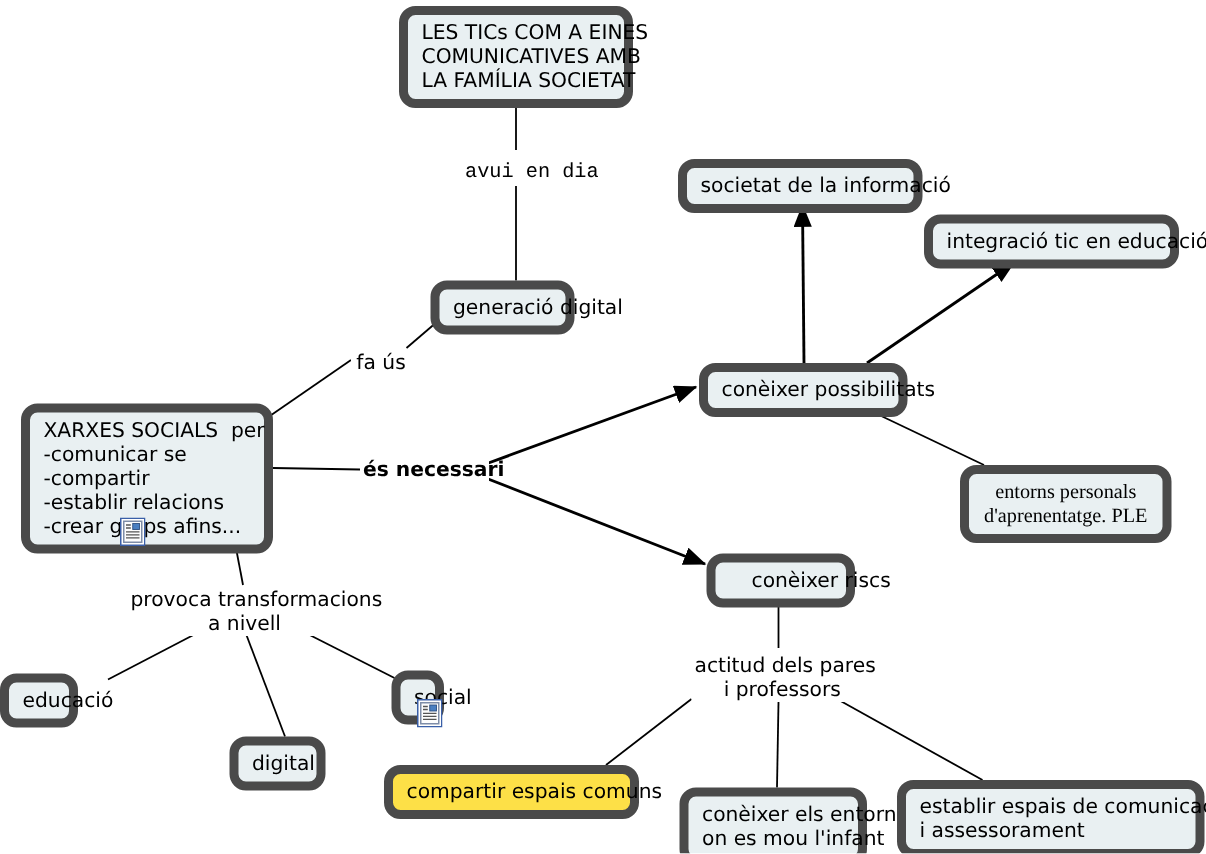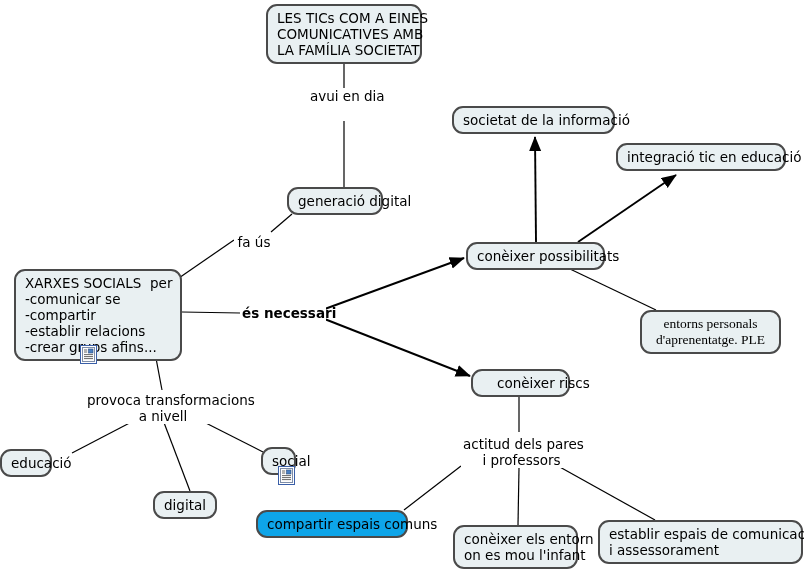--- a/index.html
+++ b/index.html
@@ -23,21 +23,21 @@
     left: 0;
     top: 0;
     width: 804px;
     height: 569px;
     pointer-events: none;
   }
   .node {
     position: absolute;
     box-sizing: border-box;
     background: #e9f0f2;
-    border: 2px solid #a21caf;
+    border: 6px solid #a21caf;
     border-radius: 11px;
     color: #000000;
     font-size: 13.5px;
     line-height: 16px;
     padding: 4px 9px;
     text-align: center;
     white-space: pre;
     z-index: 5;
   }
   .node.left {
@@ -106,28 +106,28 @@
 -crear grups afins...</div>
       <div class="node" style="left: 452px; top: 106px; width: 163px; min-height: 27px; background: rgb(233, 240, 242); border-color: rgb(74, 74, 74);">societat de la informació</div>
       <div class="node" style="left: 616px; top: 143px; width: 170px; min-height: 27px; background: rgb(233, 240, 242); border-color: rgb(74, 74, 74);">integració tic en educació</div>
       <div class="node" style="left: 466px; top: 242px; width: 139px; min-height: 27px; background: rgb(233, 240, 242); border-color: rgb(74, 74, 74);">conèixer possibilitats</div>
       <div class="node" style="left: 640px; top: 310px; width: 141px; min-height: 43px; background: rgb(233, 240, 242); border-color: rgb(74, 74, 74); font-family: Liberation Serif, serif;">entorns personals
 d'aprenentatge. PLE</div>
       <div class="node" style="left: 471px; top: 369px; width: 99px; min-height: 27px; background: rgb(233, 240, 242); border-color: rgb(74, 74, 74); padding-left: 24px;">conèixer riscs</div>
       <div class="node" style="left: 0px; top: 449px; width: 52px; min-height: 27px; background: rgb(233, 240, 242); border-color: rgb(74, 74, 74);">educació</div>
       <div class="node" style="left: 153px; top: 491px; width: 64px; min-height: 27px; background: rgb(233, 240, 242); border-color: rgb(74, 74, 74);">digital</div>
       <div class="node" style="left: 261px; top: 447px; width: 35px; min-height: 27px; background: rgb(233, 240, 242); border-color: rgb(74, 74, 74);">social</div>
-      <div class="node" style="left: 256px; top: 510px; width: 152px; min-height: 27px; background: #0ea5e9; border-color: rgb(74, 74, 74);">compartir espais comuns</div>
+      <div class="node" style="left: 256px; top: 510px; width: 170px; min-height: 27px; background: #fde047; border-color: rgb(74, 74, 74);">compartir espais comuns</div>
       <div class="node left" style="left: 453px; top: 525px; width: 125px; min-height: 43px; background: rgb(233, 240, 242); border-color: rgb(74, 74, 74);">conèixer els entorn
 on es mou l'infant</div>
       <div class="node left" style="left: 598px; top: 520px; width: 205px; min-height: 43px; background: rgb(233, 240, 242); border-color: rgb(74, 74, 74);">establir espais de comunicació
 i assessorament</div>
     </div>
   <div id="labels-layer">
-      <div class="link-label" style="left: 308px; top: 88px; width: 74px;">avui en dia</div>
+      <div class="link-label" style="left: 308px; top: 108px; width: 74px; font-family: Liberation Mono, monospace;">avui en dia</div>
       <div class="link-label" style="left: 234px; top: 234px; width: 36px;">fa ús</div>
       <div class="link-label" style="left: 240px; top: 305px; width: 82px; font-weight: bold;">és necessari</div>
       <div class="link-label" style="left: 85px; top: 392px; width: 152px;">provoca transformacions
 a nivell</div>
       <div class="link-label" style="left: 461px; top: 436px; width: 117px;">actitud dels pares
 i professors</div>
     </div>
   <div id="icons-layer">
       <div class="doc-icon" style="left: 80px; top: 345px;"><svg width="17" height="19" viewBox="0 0 17 19" xmlns="http://www.w3.org/2000/svg">
           <rect x="0.5" y="0.5" width="16" height="18" fill="#ffffff" stroke="#3a5fa8" stroke-width="1"></rect>

